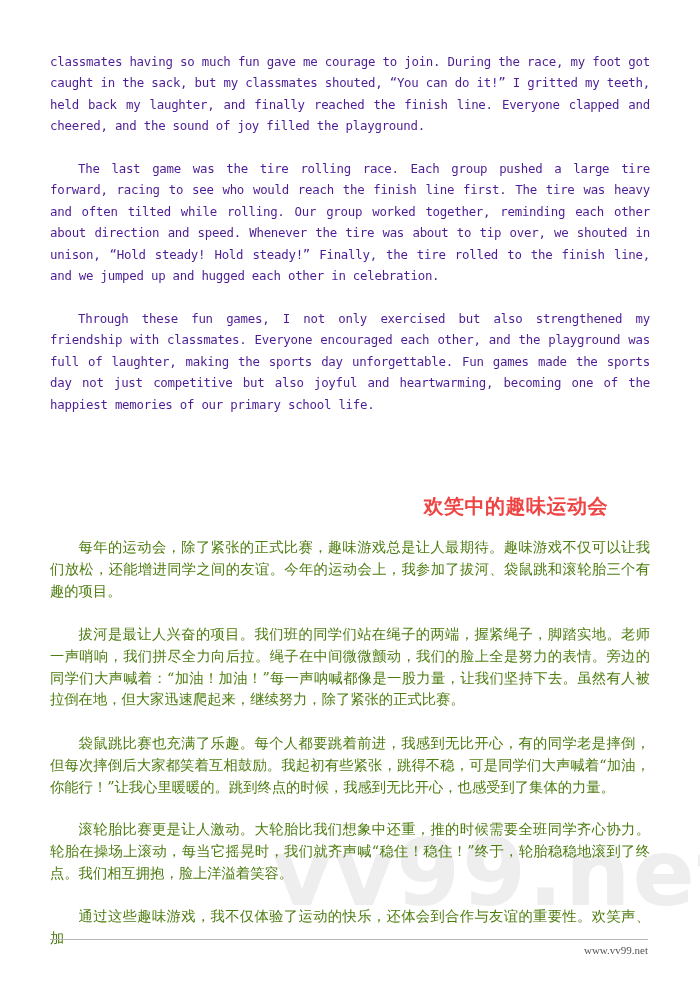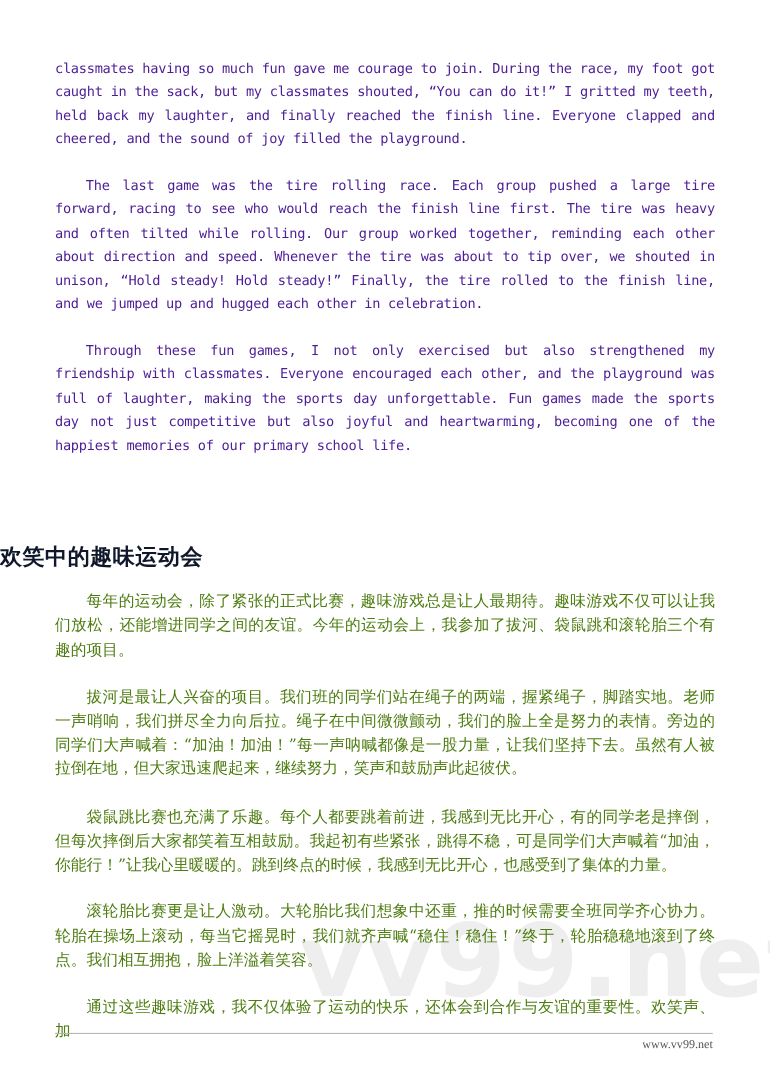--- a/index.html
+++ b/index.html
@@ -45,25 +45,25 @@
       margin: 0;
       z-index: 1;
       letter-spacing: -0.25px;
     }
     .en.indent { text-indent: 28px; }
     .title {
       position: absolute;
       left: 0;
       width: 608px;
       top: 493px;
-      text-align: left;
+      text-align: right;
       font-family: "DejaVu Sans", sans-serif;
       font-size: 20px;
       font-weight: bold;
-      color: #0f172a;
+      color: #ef4444;
       margin: 0;
       z-index: 1;
       letter-spacing: 0.5px;
     }
     .cn {
       position: absolute;
       left: 50px;
       width: 600px;
       font-family: "DejaVu Serif", serif;
       font-size: 14.3px;
@@ -103,21 +103,21 @@
   <p class="en" style="top:51px;">classmates having so much fun gave me courage to join. During the race, my foot got caught in the sack, but my classmates shouted, “You can do it!” I gritted my teeth, held back my laughter, and finally reached the finish line. Everyone clapped and cheered, and the sound of joy filled the playground.</p>
 
   <p class="en indent" style="top:158px;">The last game was the tire rolling race. Each group pushed a large tire forward, racing to see who would reach the finish line first. The tire was heavy and often tilted while rolling. Our group worked together, reminding each other about direction and speed. Whenever the tire was about to tip over, we shouted in unison, “Hold steady! Hold steady!” Finally, the tire rolled to the finish line, and we jumped up and hugged each other in celebration.</p>
 
   <p class="en indent" style="top:308px;">Through these fun games, I not only exercised but also strengthened my friendship with classmates. Everyone encouraged each other, and the playground was full of laughter, making the sports day unforgettable. Fun games made the sports day not just competitive but also joyful and heartwarming, becoming one of the happiest memories of our primary school life.</p>
 
   <h1 class="title">欢笑中的趣味运动会</h1>
 
   <p class="cn" style="top:537px;">每年的运动会，除了紧张的正式比赛，趣味游戏总是让人最期待。趣味游戏不仅可以让我们放松，还能增进同学之间的友谊。今年的运动会上，我参加了拔河、袋鼠跳和滚轮胎三个有趣的项目。</p>
 
-  <p class="cn" style="top:624px;">拔河是最让人兴奋的项目。我们班的同学们站在绳子的两端，握紧绳子，脚踏实地。老师一声哨响，我们拼尽全力向后拉。绳子在中间微微颤动，我们的脸上全是努力的表情。旁边的同学们大声喊着：“加油！加油！”每一声呐喊都像是一股力量，让我们坚持下去。虽然有人被拉倒在地，但大家迅速爬起来，继续努力，笑声和鼓励声此起彼伏。</p>
+  <p class="cn" style="top:624px;">拔河是最让人兴奋的项目。我们班的同学们站在绳子的两端，握紧绳子，脚踏实地。老师一声哨响，我们拼尽全力向后拉。绳子在中间微微颤动，我们的脸上全是努力的表情。旁边的同学们大声喊着：“加油！加油！”每一声呐喊都像是一股力量，让我们坚持下去。虽然有人被拉倒在地，但大家迅速爬起来，继续努力，除了紧张的正式比赛。</p>
 
   <p class="cn" style="top:733px;">袋鼠跳比赛也充满了乐趣。每个人都要跳着前进，我感到无比开心，有的同学老是摔倒，但每次摔倒后大家都笑着互相鼓励。我起初有些紧张，跳得不稳，可是同学们大声喊着“加油，你能行！”让我心里暖暖的。跳到终点的时候，我感到无比开心，也感受到了集体的力量。</p>
 
   <p class="cn" style="top:819px;">滚轮胎比赛更是让人激动。大轮胎比我们想象中还重，推的时候需要全班同学齐心协力。轮胎在操场上滚动，每当它摇晃时，我们就齐声喊“稳住！稳住！”终于，轮胎稳稳地滚到了终点。我们相互拥抱，脸上洋溢着笑容。</p>
 
   <p class="cn" style="top:906px;">通过这些趣味游戏，我不仅体验了运动的快乐，还体会到合作与友谊的重要性。欢笑声、加</p>
 
   <div class="footer-rule"></div>
 
   <div class="footer-text">www.vv99.net</div>

